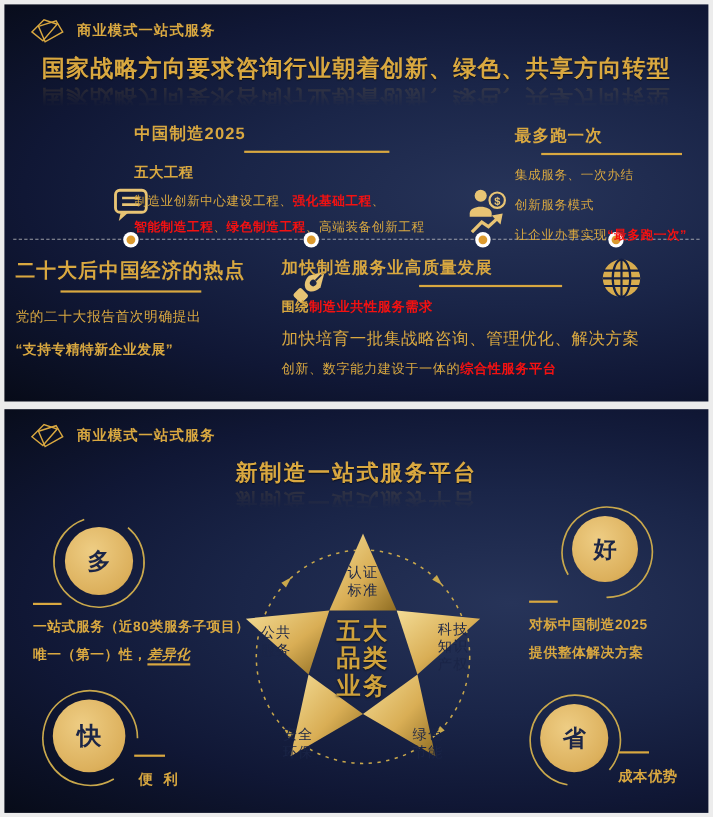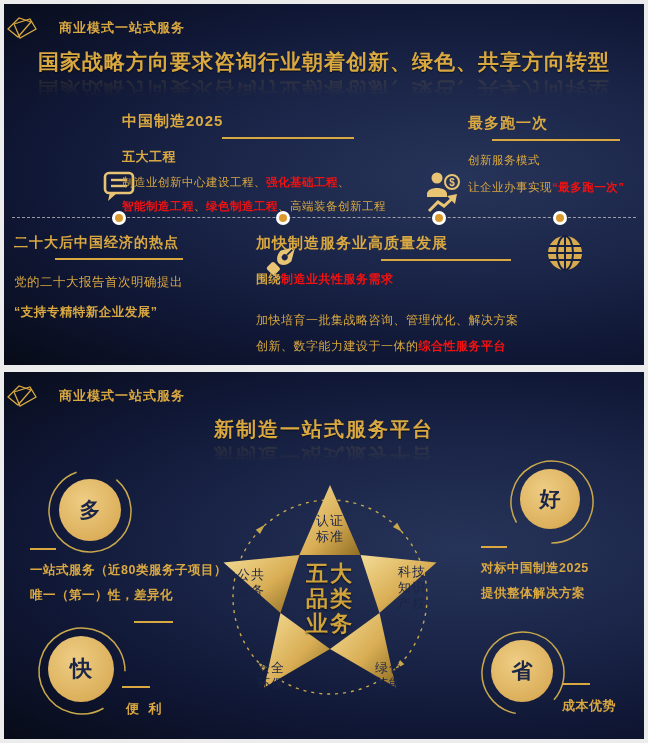--- a/index.html
+++ b/index.html
@@ -3,21 +3,21 @@
 <meta charset="utf-8">
 <style>
   * { margin:0; padding:0; box-sizing:border-box; }
   html,body { width:648px; height:743px; background:#ececec; font-family:"Liberation Sans", sans-serif; overflow:hidden; }
   .slide { position:absolute; left:4px; width:640px;
     background: radial-gradient(ellipse at 72% 48%, #273459 0%, #1a2548 38%, #101735 68%, #070b18 100%);
   }
   #slide1 { top:4px; height:361px; }
   #slide2 { top:372px; height:367px; }
 
-  .hdr { position:absolute; left:1px; top:10px; display:flex; align-items:center; gap:20px;justify-content:space-between; }
+  .hdr { position:absolute; left:22px; top:10px; display:flex; align-items:center; gap:10px;justify-content:space-between; }
   .hdr .badge { color:#d9a840; font-size:13px; font-weight:bold; letter-spacing:1px; }
 
   .stitle { position:absolute; left:0; width:100%; text-align:center; color:#d9a840; font-weight:bold;
             text-shadow:0 1px 1px rgba(0,0,0,.6); }
   #slide1 .stitle { top:44px; font-size:21px; letter-spacing:1px; }
   #slide2 .stitle { top:44px; font-size:20px; letter-spacing:2px; }
   .refl { position:absolute; left:0; width:100%; text-align:center; color:#d9a840; font-weight:bold;
           transform:scaleY(-1); opacity:.20;
           -webkit-mask-image:linear-gradient(to top, rgba(0,0,0,.8), transparent 75%);
           mask-image:linear-gradient(to top, rgba(0,0,0,.8), transparent 75%); }
@@ -47,21 +47,21 @@
   #star-center { position:absolute; left:50%; top:131px; transform:translate(-50%,-50%); text-align:right;
                  color:#cfa23c; font-size:22px; font-weight:bold; line-height:25px; letter-spacing:2px;
                  text-shadow:0 1px 2px rgba(0,0,0,.7); }
 
   .corner { position:absolute; }
   .coin { position:absolute; border-radius:50%; background:radial-gradient(circle at 40% 35%, #eecd84, #dcb05c 70%, #c99a3e);
           display:flex; align-items:center; justify-content:center; color:#1b2547; font-weight:bold; }
   .ring { position:absolute; }
   .mini-rule { position:absolute; height:2px; background:#d9a840; }
   .ctext { position:absolute; color:#d9a840; font-weight:bold; font-size:12.5px; letter-spacing:.5px; white-space:nowrap; }
-  .u { border-bottom:2px solid #d9a840; padding-bottom:19px; }
+  .u { border-bottom:2px solid #d9a840; padding-bottom:1px;font-style:italic; }
 </style>
 </head>
 <body>
 
 <div class="slide" id="slide1">
 
   <div class="hdr">
     <svg width="34" height="28" viewBox="0 0 34 28">
       <path d="M3 15 L14 4 L26 8 L13 23 Z" fill="none" stroke="#d9a840" stroke-width="1.3"></path>
       <path d="M9 10 L25 5 L31 15 L15 24 Z" fill="none" stroke="#d9a840" stroke-width="1.3"></path>
@@ -116,36 +116,37 @@
     <div class="t">中国制造2025</div>
     <div class="rule" style="width:132px"></div>
     <div class="ln" style="font-size:13px; font-weight:bold">五大工程</div>
     <div class="ln"><span class="gold">制造业创新中心建设工程、</span><span class="red">强化基础工程</span><span class="gold">、</span></div>
     <div class="ln"><span class="red">智能制造工程</span><span class="gold">、</span><span class="red">绿色制造工程</span><span class="gold">、高端装备创新工程</span></div>
   </div>
 
   <div class="sec" style="left:464px; top:110px; width:176px">
     <div class="t">最多跑一次</div>
     <div class="rule" style="width:128px"></div>
+    <div class="ln" style="margin-top:11px">集成服务、一次办结</div>
     <div class="ln" style="margin-top:12px">创新服务模式</div>
     <div class="ln" style="margin-top:12px"><span class="gold">让企业办事实现</span><span class="red">“最多跑一次”</span></div>
   </div>
 
   <div class="sec" style="left:10px; top:230px; width:210px">
-    <div class="t" style="font-size:14px">二十大后中国经济的热点</div>
+    <div class="t" style="font-size:18px">二十大后中国经济的热点</div>
     <div class="rule" style="width:128px"></div>
     <div class="ln" style="font-size:12.5px; margin-top:14px">党的二十大报告首次明确提出</div>
     <div class="ln red" style="font-size:12.5px; margin-top:13px">“支持专精特新企业发展”</div>
   </div>
 
   <div class="sec" style="left:252px; top:230px; width:380px">
     <div class="t">加快制造服务业高质量发展</div>
     <div class="rule" style="width:130px"></div>
     <div class="ln" style="font-size:12px; margin-top:10px"><span class="gold" style="font-weight:bold">围绕</span><span class="red">制造业共性服务需求</span></div>
-    <div class="ln" style="font-size:12px; margin-top:24px">加快培育一批集战略咨询、管理优化、解决方案</div>
+    <div class="ln" style="font-size:15px; margin-top:11px">加快培育一批集战略咨询、管理优化、解决方案</div>
     <div class="ln" style="font-size:12px; "><span class="gold">创新、数字能力建设于一体的</span><span class="red">综合性服务平台</span></div>
   </div>
 </div>
 
 <div class="slide" id="slide2">
 
   <div class="hdr">
     <svg width="34" height="28" viewBox="0 0 34 28">
       <path d="M3 15 L14 4 L26 8 L13 23 Z" fill="none" stroke="#d9a840" stroke-width="1.3"></path>
       <path d="M9 10 L25 5 L31 15 L15 24 Z" fill="none" stroke="#d9a840" stroke-width="1.3"></path>

